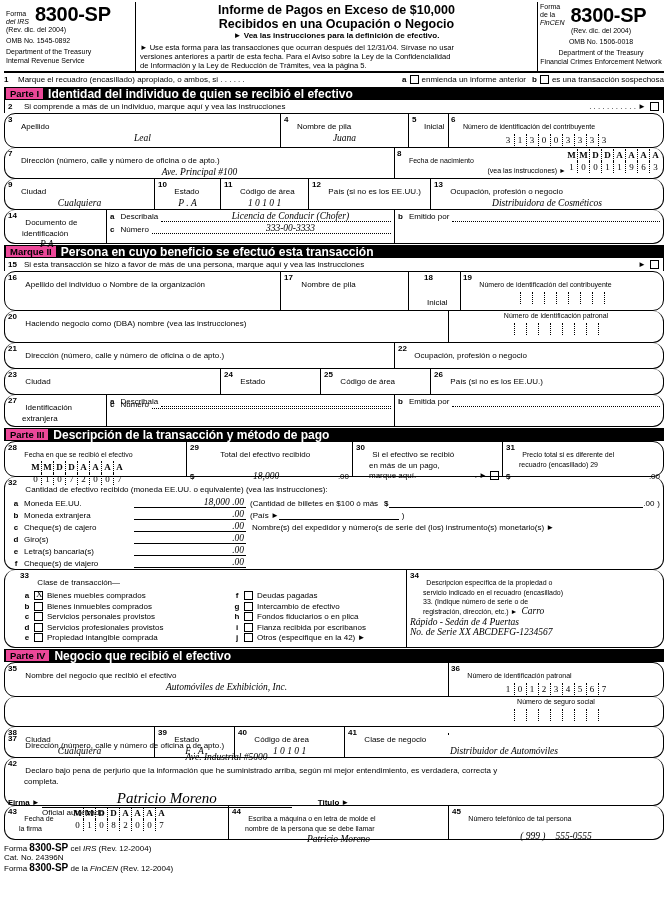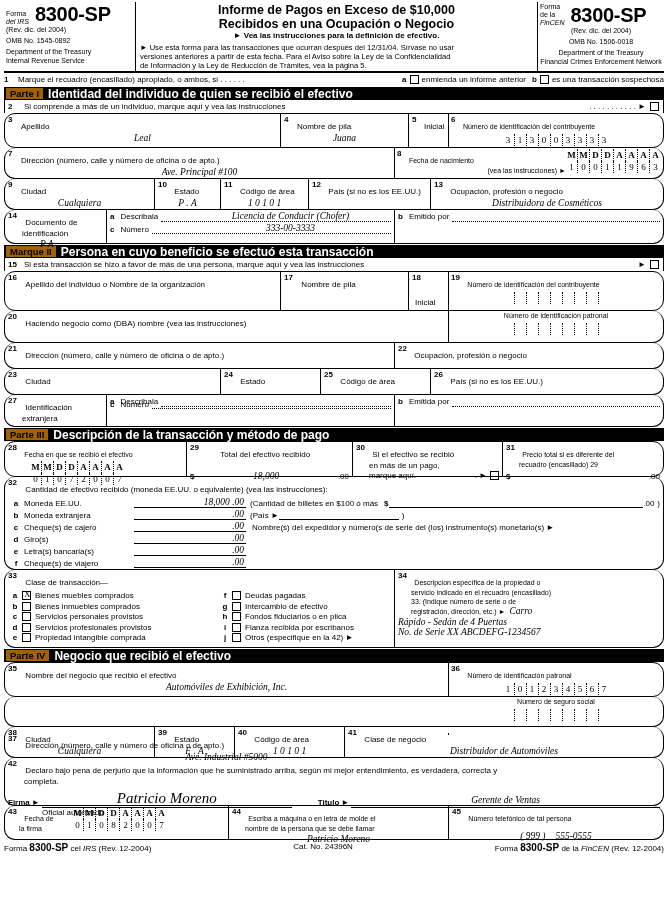--- a/index.html
+++ b/index.html
@@ -13,40 +13,40 @@
   .hdr-mid{flex:1;border-right:1px solid #000;padding:1px 4px;box-sizing:border-box;text-align:center;}
   .hdr-right{width:126px;padding:1px 2px;box-sizing:border-box;text-align:center;}
   .frm-lbl{font-size:7px;line-height:8px;}
   .frm-no{font-size:20px;font-weight:bold;letter-spacing:-.3px;}
   .tiny{font-size:7px;line-height:8.5px;}
   .hdr-title{font-size:12.5px;font-weight:bold;line-height:14px;}
   .hdr-sub{font-size:8px;font-weight:bold;line-height:10px;}
   .hdr-body{font-size:7.6px;line-height:9px;text-align:left;}
   
   .partbar{background:#000;color:#fff;display:flex;align-items:center;height:13px;margin-top:1px;}
-  .partbar .pname{background:#a16207;color:#000;font-weight:bold;font-size:9.5px;padding:0 4px;margin:1px 4px 1px 1px;border:1px solid #000;line-height:11px;}
+  .partbar .pname{background:#ec4899;color:#000;font-weight:bold;font-size:9.5px;padding:0 4px;margin:1px 4px 1px 1px;border:1px solid #000;line-height:11px;}
   .partbar .ptext{font-size:12px;font-weight:bold;}
   .row{display:flex;border-left:1px solid #000;border-right:1px solid #000;border-bottom:1px solid #000;box-sizing:border-box;border-radius:11px;}
   .rowtop{border-top:1px solid #000;}
   .cell{position:relative;box-sizing:border-box;padding:1px 3px;border-right:1px solid #000;}
   .cell:last-child{border-right:none;}
   .num{font-size:8px;font-weight:bold;display:inline-block;vertical-align:top;}
   .lbl{font-size:8px;line-height:9.5px;}
   .lbl7{font-size:7px;line-height:8.5px;}
   .val{font-family:"Liberation Serif",serif;font-style:italic;font-size:9.5px;}
   .cb{display:inline-block;width:9px;height:9px;border:1px solid #000;box-sizing:border-box;vertical-align:-1px;}
   .cbx{position:relative;}
   .cbx:after{content:"X";position:absolute;left:1px;top:-3px;font-size:9px;font-family:"Liberation Serif",serif;}
   .boxes{display:flex;}
   .boxes div{width:11px;height:12px;border-right:1px dotted #000;text-align:center;font-family:"Liberation Serif",serif;font-size:9px;line-height:12px;}
   .boxes div:last-child{border-right:none;}
   .dot{border-bottom:1px dotted #000;}
   .ul{border-bottom:1px solid #000;}
   .ctr{text-align:center;}
-  .foot{display:flex;justify-content:space-between;font-size:8px;padding-top:2px;}
+  .foot{display:flex;justify-content:space-between;font-size:8px;padding-top:2px;flex-direction:column;}
 </style>
 </head>
 <body>
 
 <div class="page">
 
   <div class="hdr">
     <div class="hdr-left">
       <div style="display:flex;align-items:flex-end;">
         <div style="line-height:8px;">
@@ -254,21 +254,21 @@
     <div class="cell" style="width:276px;">
       <span class="num">16</span>
       <span class="lbl" style="margin-left:4px;">Apellido del individuo o Nombre de la organización</span>
       <div class="val ctr"></div>
     </div>
     <div class="cell" style="width:128px;">
       <span class="num">17</span>
       <span class="lbl" style="margin-left:4px;">Nombre de pila</span>
       <div class="val ctr"></div>
     </div>
-    <div class="cell" style="width:40px;">
+    <div class="cell" style="width:40px;margin-left:12px;">
       <span class="num">18</span>
       <span class="lbl" style="margin-left:3px;">Inicial</span>
       <div class="val ctr"></div>
     </div>
     <div class="cell" style="flex:1;padding:1px 2px;">
       <span class="num">19</span>
       <span class="lbl7" style="margin-left:3px;">Número de identificación del contribuyente</span>
       <div class="boxes" style="justify-content:center;margin-top:1px;">
         <div></div>
         <div></div>
@@ -479,21 +479,21 @@
     </div>
 
     <div style="display:flex;align-items:flex-end;margin-top:1px;">
       <span class="lbl bold" style="width:16px;text-align:center;">f</span>
       <span class="lbl" style="width:110px;">Cheque(s) de viajero</span>
       <span class="ul val" style="width:110px;text-align:right;padding-right:2px;">.00</span>
       <span class="lbl" style="margin-left:6px;flex:1;"></span>
     </div>
   </div>
 
-  <div class="row" style="height:78px;">
+  <div class="row" style="height:78px;padding-left:12px;">
     <div class="cell" style="width:390px;padding:1px 3px;">
       <div>
         <span class="num">33</span>
         <span class="lbl" style="margin-left:4px;">Clase de transacción—</span>
       </div>
       <div style="display:flex;margin-top:1px;">
         <div style="width:210px;">
           <div style="display:flex;align-items:center;margin-top:1px;">
             <span class="lbl bold" style="width:14px;text-align:center;">a</span>
             <span class="cb cbx"></span>
@@ -643,23 +643,20 @@
     </div>
     <div class="lbl" style="margin-left:16px;">completa.</div>
     <div style="display:flex;align-items:flex-end;margin-top:2px;">
       <span class="lbl bold">Firma</span>
       <span class="lbl bold" style="margin:0 2px;">►</span>
       <span style="width:250px;border-bottom:1px solid #000;text-align:center;">
         <span style="font-family:'Liberation Serif',serif;font-style:italic;font-size:15px;">Patricio Moreno</span>
       </span>
       <span class="lbl bold" style="margin-left:26px;">Titulo</span>
       <span class="lbl bold" style="margin:0 2px;">►</span>
-      <span style="flex:1;border-bottom:1px solid #000;text-align:center;">
-        <span class="val">Gerente de Ventas</span>
-      </span>
     </div>
     <div class="lbl" style="margin-left:34px;">Oficial autorizado</div>
   </div>
 
   <div class="row" style="height:34px;">
     <div class="cell" style="width:224px;">
       <div style="display:flex;">
         <div style="width:64px;">
           <span class="num">43</span>
           <span class="lbl7" style="margin-left:3px;">Fecha de</span>

